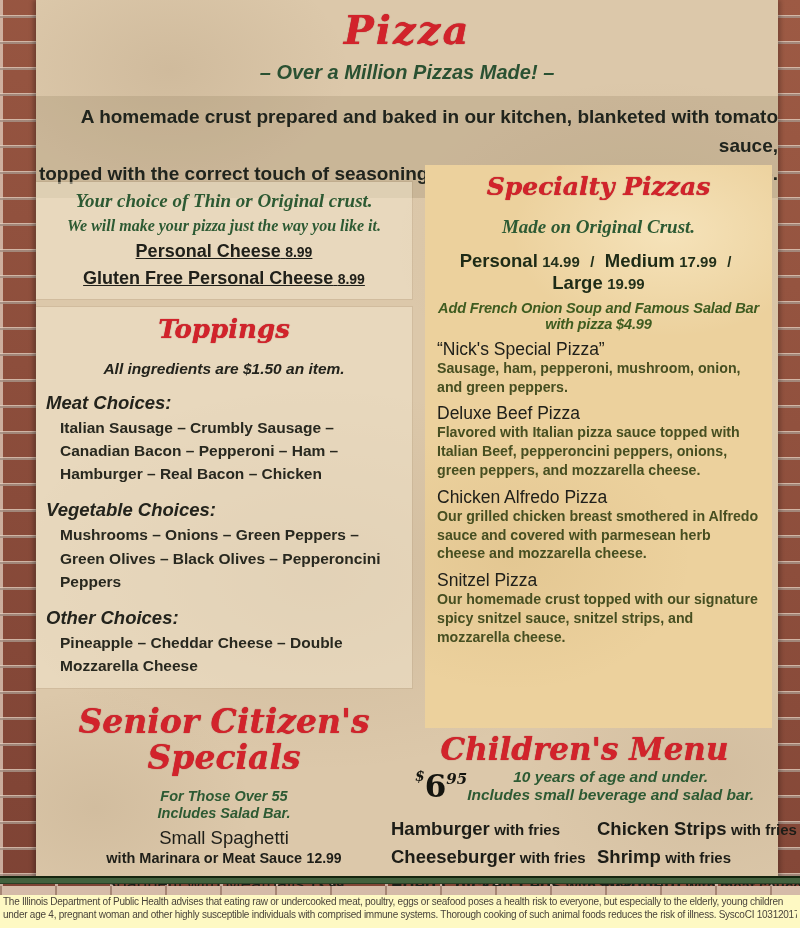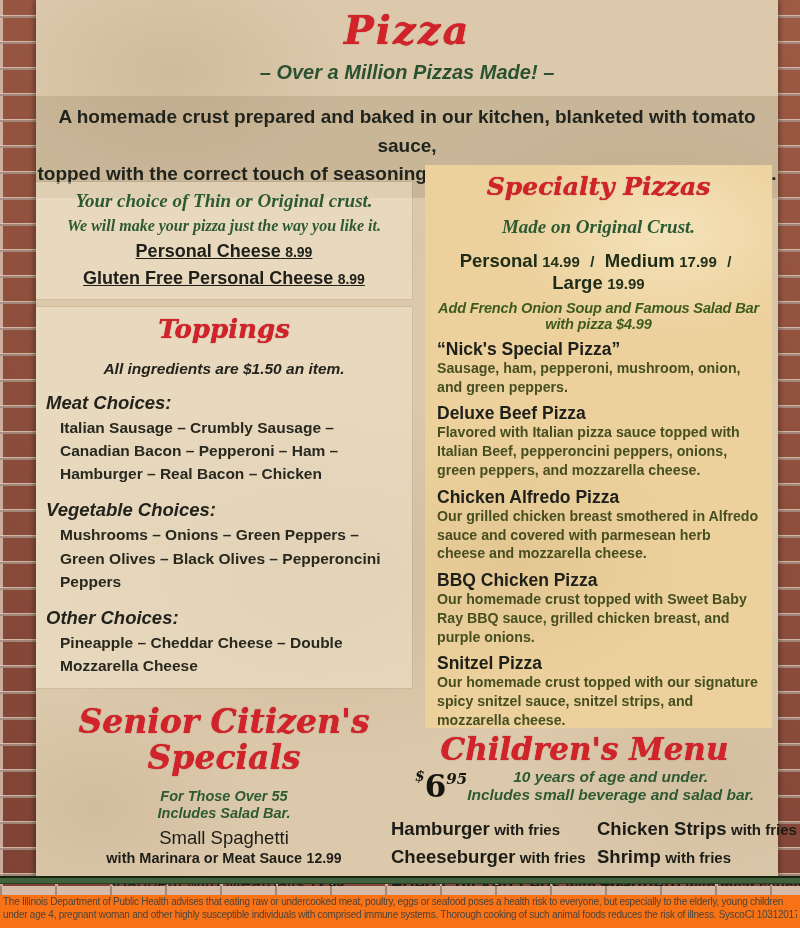--- a/index.html
+++ b/index.html
@@ -27,21 +27,21 @@
   }
   .script { font-family:"DejaVu Serif", serif; font-style:italic; font-weight:bold; color:#d2232b; text-shadow:0 0 1px #9a181e; }
   .green-serif { font-family:"Liberation Serif", serif; font-style:italic; font-weight:bold; color:#2d5a33; }
   .green-sans  { font-style:italic; font-weight:bold; color:#2d5a33; }
 
   
   .header { position:absolute; left:0; top:0; width:100%; text-align:center; }
   .pizza-title { font-size:40px; letter-spacing:2px; margin-top:8px; line-height:1.1; }
   .tagline { font-size:20px; margin-top:9px; color:#2a5132; font-weight:bold; font-style:italic; }
   .intro { margin-top:12px; padding:7px 0 9px; background:rgba(138,118,88,0.22); }
-  .intro div { font-size:19px; font-weight:bold; color:#20241d; line-height:1.5; }
+  .intro div { font-size:19px; font-weight:bold; color:#20241d; line-height:1.5;text-align:right; }
 
   
   .col-left { position:absolute; left:0; top:182px; width:376px; }
   .panel { background:rgba(243,231,207,0.5); box-shadow:0 0 0 1px rgba(130,108,76,0.12); padding:8px 6px 10px; }
   .crust-head { text-align:center; font-size:19px; }
   .crust-sub  { text-align:center; font-size:16px; margin-top:5px; }
   .price-line { text-align:center; margin-top:6px; color:#20201a;text-decoration:underline; }
   .price-line:first-of-type { margin-top:14px; }
   .item-name  { font-size:18px; font-weight:bold; }
   .item-price { font-size:14px; font-weight:bold; }
@@ -70,21 +70,21 @@
     background-image:radial-gradient(ellipse 240px 160px at 70% 12%, rgba(255,244,214,0.5), transparent 65%),
                      radial-gradient(ellipse 300px 220px at 25% 70%, rgba(150,110,50,0.10), transparent 60%);
   }
   .specialty-title { text-align:center; font-size:25px; line-height:1.15; margin-top:2px; }
   .made-on { text-align:center; font-size:19px; margin-top:14px; }
   .sizes-line { text-align:center; margin-top:12px; color:#22301a; }
   .size-name { font-size:18.5px; font-weight:bold; color:#1e2b16; }
   .size-price { font-size:15px; font-weight:bold; }
   .addon-note { text-align:center; font-size:14.6px; font-weight:bold; font-style:italic; color:#3f5c20; margin-top:6px; letter-spacing:-0.2px; }
   .pizza-item { margin-top:7px; }
-  .pizza-name { font-size:17.5px; font-weight:bold; color:#20201a; line-height:1.15; }
+  .pizza-name { font-size:17.5px; font-weight:normal; color:#20201a; line-height:1.15; }
   .pizza-desc { font-size:14.2px; font-weight:bold; color:#474f21; line-height:1.32; }
 
   .children { margin-left:-34px; width:387px; }
   .children-title { text-align:center; font-size:31px; line-height:1.1; margin-top:4px; }
   .children-sub { display:flex; align-items:flex-start; justify-content:center; margin-top:2px; }
   .kid-price { font-family:"DejaVu Serif", serif; font-weight:bold; color:#15150f; white-space:nowrap; }
   .kid-dollar { font-size:14px; vertical-align:16px; font-style:italic; }
   .kid-main { font-size:31px; }
   .kid-cents { font-size:15px; vertical-align:13px; font-style:italic; }
   .kid-notes { text-align:center; }
@@ -93,21 +93,21 @@
   .kid-grid { display:grid; grid-template-columns:206px 181px; margin-top:8px; }
   .kid-item { margin-top:6px; white-space:nowrap; }
   .kid-name { font-size:18.5px; font-weight:bold; color:#1d1d17; }
   .kid-suffix { font-size:15px; font-weight:bold; color:#1d1d17; }
 
   
   .green-bar { position:absolute; left:0; top:876px; width:800px; height:8px; background:#42613d; border-top:2px solid #16250f; border-bottom:1px solid #2a4026; }
   .bottom-brick { position:absolute; left:0; top:886px; width:800px; height:9px;
     background-color:#d5bba8;
     background-image:repeating-linear-gradient(90deg, rgba(110,70,55,0.45) 0 2px, transparent 2px 55px); }
-  .footer { position:absolute; left:0; top:895px; width:800px; height:33px; background:#f97316; padding:1px 3px; }
+  .footer { position:absolute; left:0; top:895px; width:800px; height:33px; background:#fef9c3; padding:1px 3px; }
   .footer div { font-size:10px; letter-spacing:-0.25px; color:#4a443b; line-height:1.25; white-space:nowrap; overflow:hidden; }
 </style>
 </head>
 <body>
 
 <div class="sheet">
 
   <div class="header">
     <div class="script pizza-title">Pizza</div>
     <div class="tagline">– Over a Million Pizzas Made! –</div>
@@ -196,24 +196,20 @@
       </div>
       <div class="pizza-item">
         <div class="pizza-name">Deluxe Beef Pizza</div>
         <div class="pizza-desc">Flavored with Italian pizza sauce topped with Italian Beef, pepperoncini peppers, onions, green peppers, and mozzarella cheese.</div>
       </div>
       <div class="pizza-item">
         <div class="pizza-name">Chicken Alfredo Pizza</div>
         <div class="pizza-desc">Our grilled chicken breast smothered in Alfredo sauce and covered with parmesean herb cheese and mozzarella cheese.</div>
       </div>
       <div class="pizza-item">
-        <div class="pizza-name">BBQ Chicken Pizza</div>
-        <div class="pizza-desc">Our homemade crust topped with Sweet Baby Ray BBQ sauce, grilled chicken breast, and purple onions.</div>
-      </div>
-      <div class="pizza-item">
         <div class="pizza-name">Snitzel Pizza</div>
         <div class="pizza-desc">Our homemade crust topped with our signature spicy snitzel sauce, snitzel strips, and mozzarella cheese.</div>
       </div>
 
     </div>
 
     <div class="children">
       <div class="script children-title">Children's Menu</div>
       <div class="children-sub">
         <div class="kid-price">

